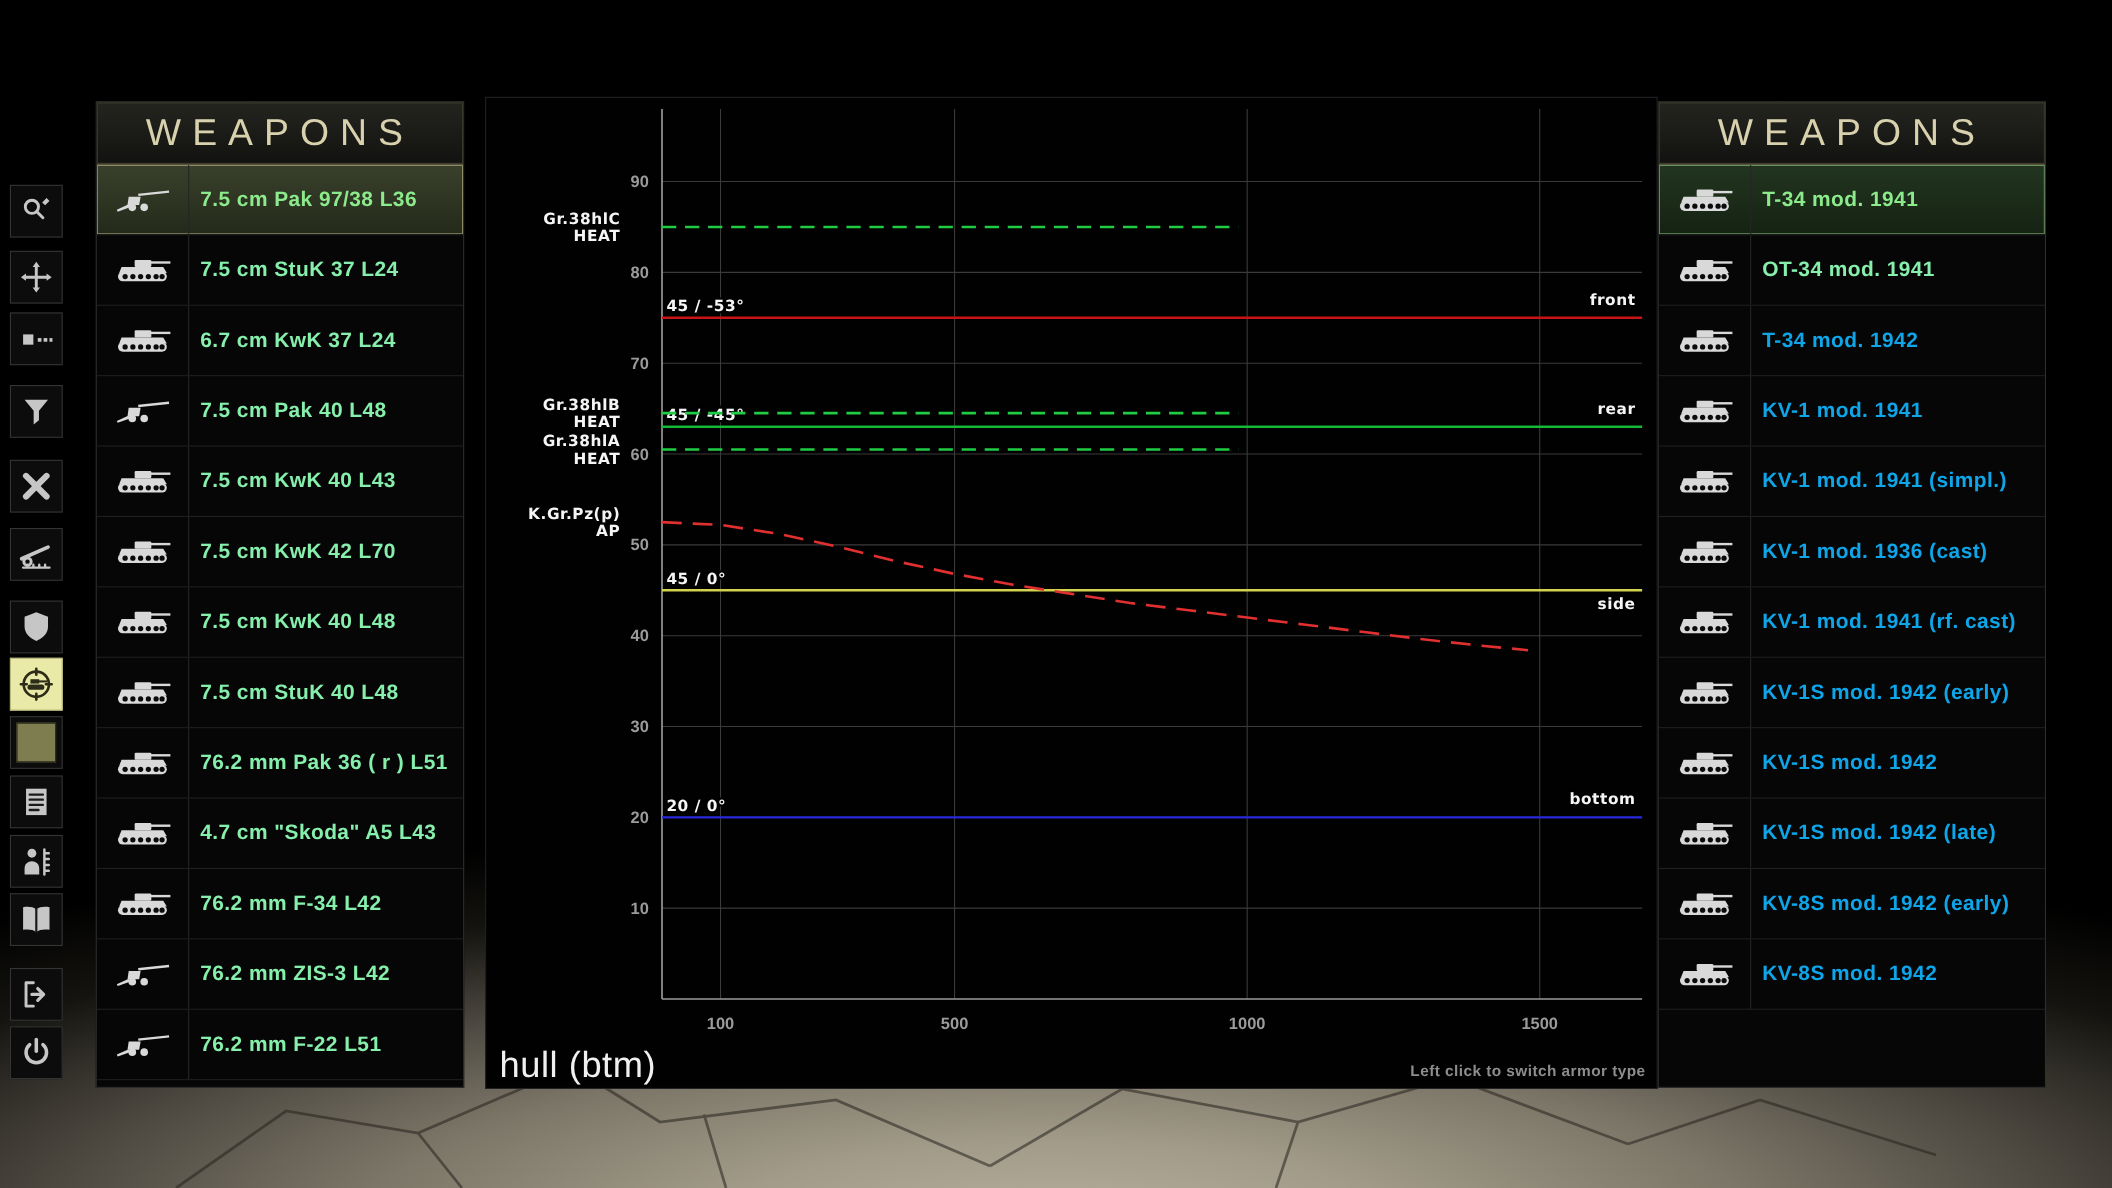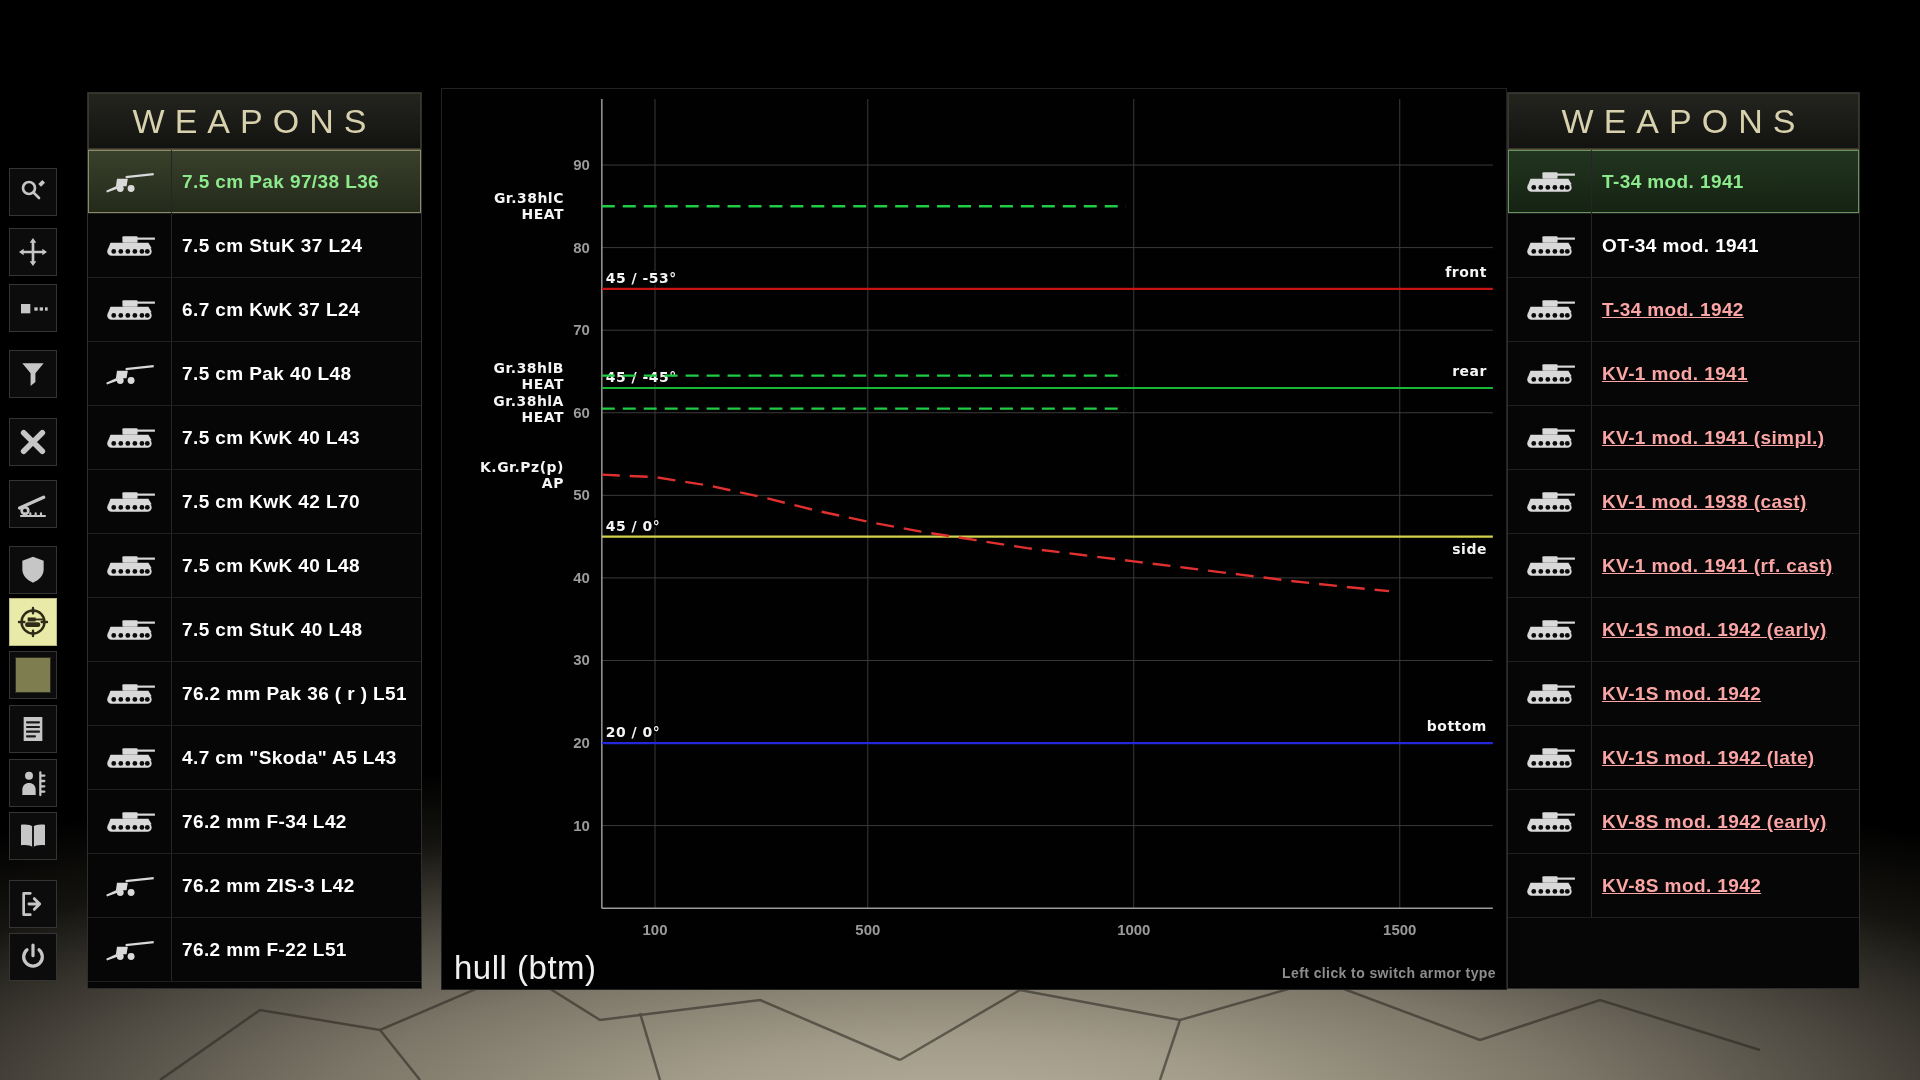--- a/index.html
+++ b/index.html
@@ -31,22 +31,22 @@
     border-bottom:1px solid #56523e;box-shadow:inset 0 0 0 1px #3a382b;}
   .panel header span{font-size:34px;font-weight:400;letter-spacing:10px;color:#d8d1ad;}
   .list{position:absolute;top:57px;bottom:0;left:0;right:0;overflow:hidden;}
   .row{height:64px;display:flex;align-items:center;border-bottom:1px solid #1f1f1f;box-sizing:border-box;cursor:pointer;}
   .cicon{width:84px;flex:0 0 84px;height:100%;display:flex;align-items:center;justify-content:center;
          border-right:1px solid #262626;box-sizing:border-box;}
   .cicon svg{width:52px;height:26px;}
   .sil{fill:#d9d9d9;}
   .sil .hole{fill:#0b0b0b;}
   .lbl{padding-left:10px;font-size:19px;font-weight:700;letter-spacing:.4px;white-space:nowrap;}
-  .c-green{color:#ffffff;}
-  .c-blue{color:#fca5a5;text-decoration:underline;}
+  .c-green{color:#86efac;}
+  .c-blue{color:#0ea5e9;}
   .row.sel{background:linear-gradient(#39402b,#242a1a);box-shadow:inset 0 0 0 1px #8d8a68;}
   .vehicles .row.sel{background:linear-gradient(#223520,#152312);box-shadow:inset 0 0 0 1px #69925f;}
   .row.sel .c-green{color:#8cea8c;}
 
   
   .chart-panel{position:absolute;left:441px;top:88px;width:1066px;height:902px;z-index:2;
                background:#010101;border:1px solid #222;box-sizing:border-box;cursor:pointer;}
   #chart-svg{position:absolute;left:0;top:0;width:100%;height:100%;}
   .grid{stroke:#3b3b3b;stroke-width:1;}
   .axis{stroke:#9b9b9b;stroke-width:1.5;}
@@ -559,21 +559,21 @@
               <g class="hole">
                 <circle cx="9" cy="17" r="2.2"></circle>
                 <circle cx="15.5" cy="17" r="2.2"></circle>
                 <circle cx="22" cy="17" r="2.2"></circle>
                 <circle cx="28.5" cy="17" r="2.2"></circle>
                 <circle cx="35" cy="17" r="2.2"></circle>
                 <circle cx="40" cy="17" r="2.2"></circle>
               </g>
             </svg>
           </span>
-          <span class="lbl c-blue">KV-1 mod. 1938 (cast)</span>
+          <span class="lbl c-blue">KV-1 mod. 1936 (cast)</span>
         </div>
         <div class="row">
           <span class="cicon">
             <svg viewBox="0 0 48 24" class="sil">
               <rect x="17" y="3" width="14" height="6" rx="1"></rect>
               <rect x="30" y="4.2" width="17" height="2"></rect>
               <path d="M6 9h35l3 5H4z"></path>
               <rect x="3" y="13" width="41" height="8" rx="4"></rect>
               <g class="hole">
                 <circle cx="9" cy="17" r="2.2"></circle>

